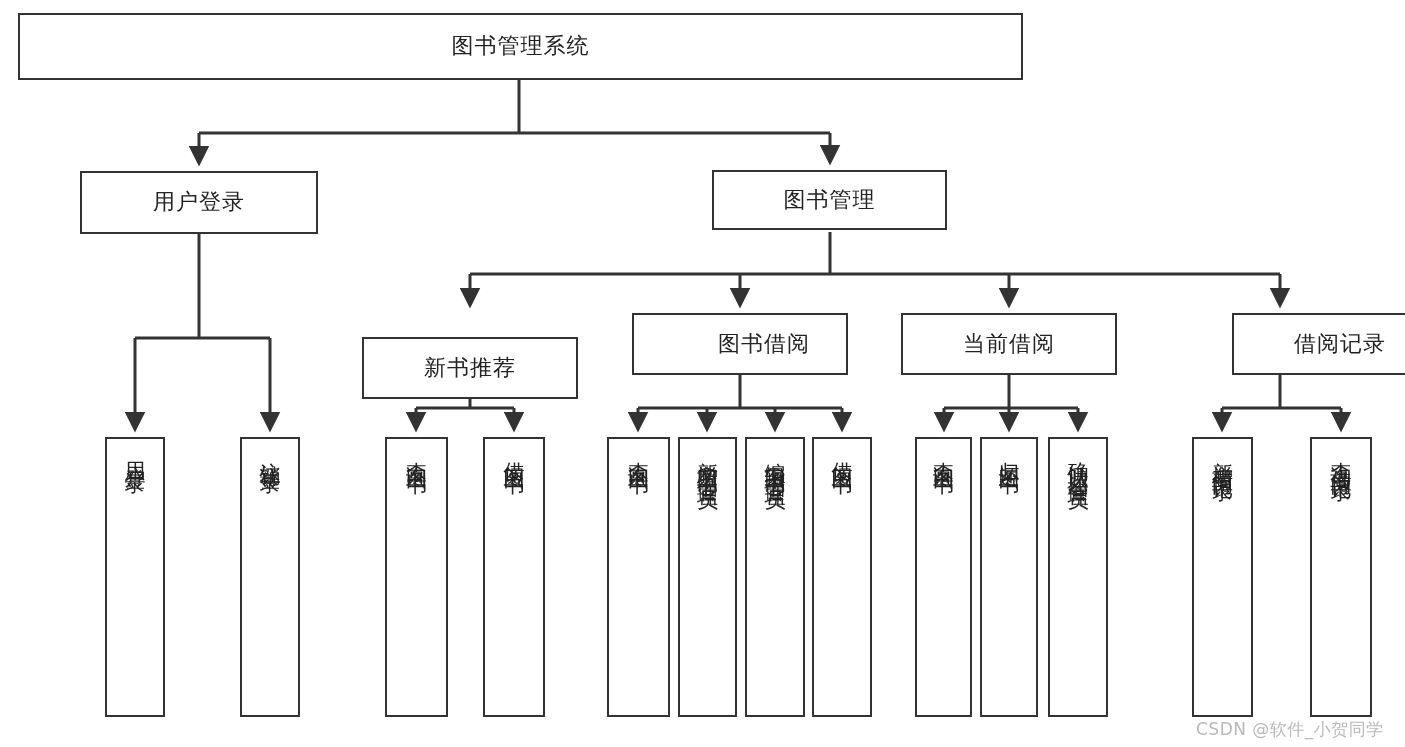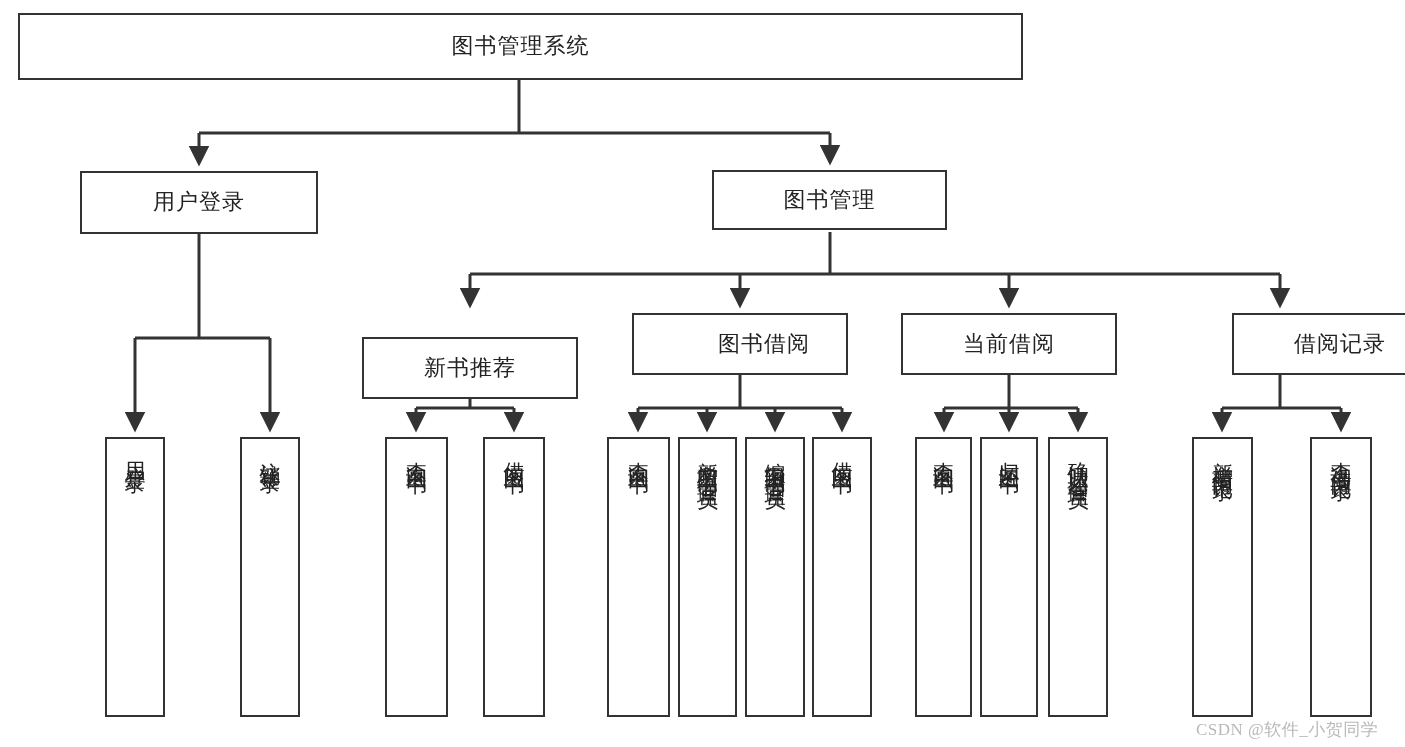--- a/index.html
+++ b/index.html
@@ -179,15 +179,15 @@
   <div class="node v" style="left:1048px; top:437px; width:60px; height:280px;">
     <span class="label">确认归还（管理员）</span>
   </div>
   <div class="node v" style="left:1192px; top:437px; width:61px; height:280px;">
     <span class="label">新增借阅记录</span>
   </div>
   <div class="node v" style="left:1310px; top:437px; width:62px; height:280px;">
     <span class="label">查询借阅记录</span>
   </div>
 
-  <div class="watermark" style="left:1196px; top:718px;font-family:Liberation Serif, serif;">CSDN @软件_小贺同学</div>
+  <div class="watermark" style="left:1196px; top:718px;">CSDN @软件_小贺同学</div>
 
 </div>
 
 </body></html>

